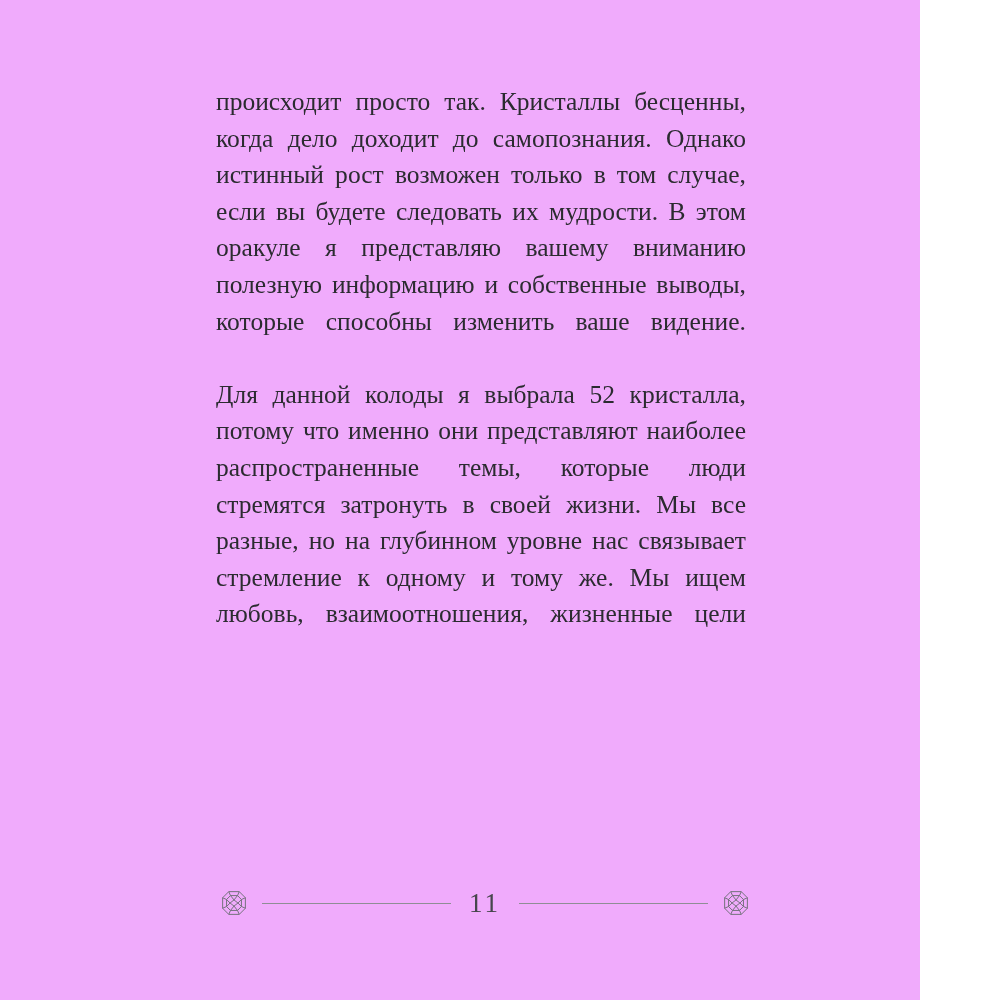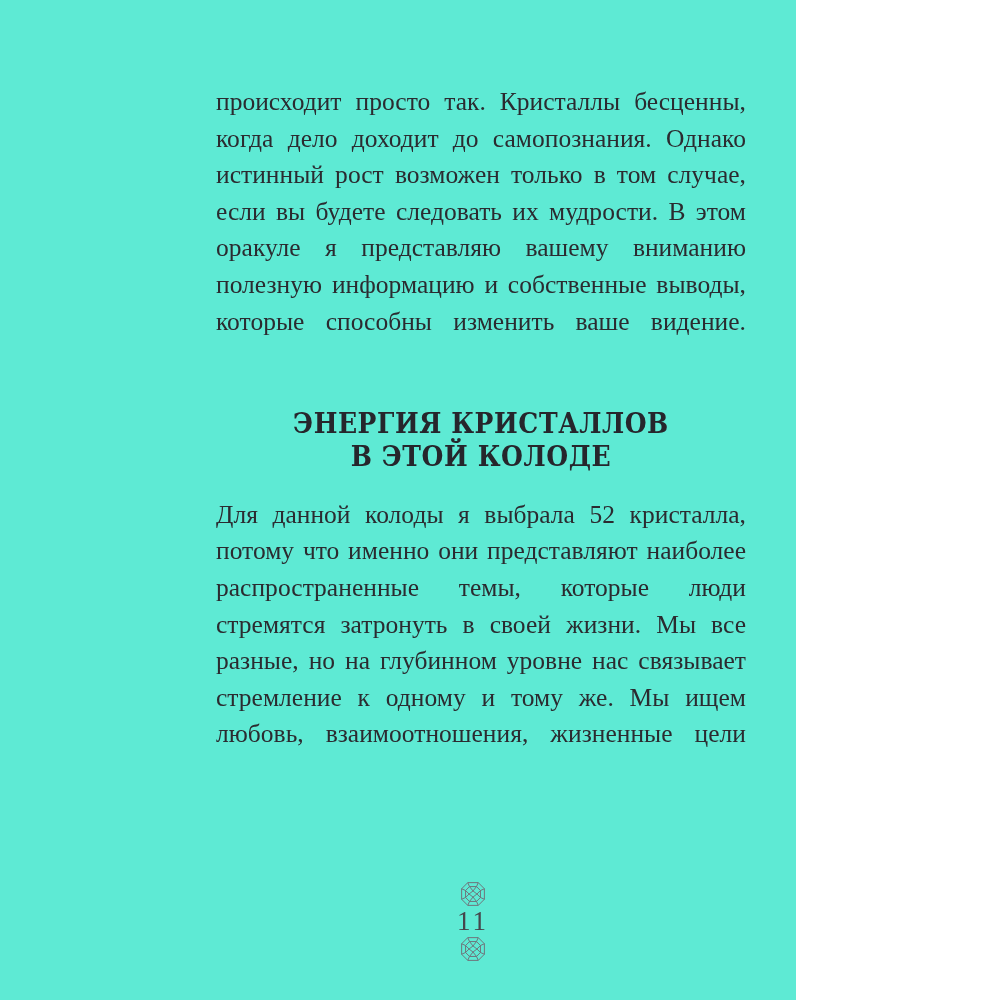--- a/index.html
+++ b/index.html
@@ -10,23 +10,23 @@
     width: 1000px;
     height: 1000px;
     background: #ffffff;
     font-family: "Liberation Serif", "DejaVu Serif", serif;
     color: #2b2b30;
     overflow: hidden;
   }
 
   .page {
     position: relative;
-    width: 796px;
+    width: 920px;
     height: 1000px;
-    background: #5eead4;
+    background: #f0abfc;
     box-sizing: border-box;
   }
 
   .text-column {
     position: absolute;
     left: 216px;
     top: 84px;
     width: 530px;
   }
 
@@ -82,27 +82,26 @@
     height: 0px;
   }
 
   .para-gap {
     height: 0px;
   }
 
   
   .footer {
     position: absolute;
-    left: 208px;
+    left: 220px;
     top: 880px;
     width: 530px;
     height: 46px;
     display: flex;
     align-items: center;
-    flex-direction: column;
   }
 
   .gem-ornament {
     width: 28px;
     height: 28px;
     flex: 0 0 28px;
     display: block;
   }
 
   .footer-rule {
@@ -128,24 +127,20 @@
 
 <div class="page">
 
   <div class="text-column">
 
     <p class="body-paragraph no-indent">происходит просто так. Кристаллы бесценны, когда дело доходит до самопознания. Однако истинный рост возможен только в том случае, если вы будете следовать их мудрости. В этом оракуле я представляю вашему вниманию полезную информацию и собственные выводы, которые способны изменить ваше видение.</p>
 
     <div class="para-gap"></div>
 
 
-    <div class="heading-block">
-      <div class="section-heading">ЭНЕРГИЯ КРИСТАЛЛОВ</div>
-      <div class="section-heading">В ЭТОЙ КОЛОДЕ</div>
-    </div>
 
     <div class="gap-before-p3"></div>
 
     <p class="body-paragraph no-indent">Для данной колоды я выбрала 52 кристалла, потому что именно они представляют наиболее распространенные темы, которые люди стремятся затронуть в своей жизни. Мы все разные, но на глубинном уровне нас связывает стремление к одному и тому же. Мы ищем любовь, взаимоотношения, жизненные цели</p>
 
   </div>
 
   <div class="footer">
 
     <span class="gem-ornament">

